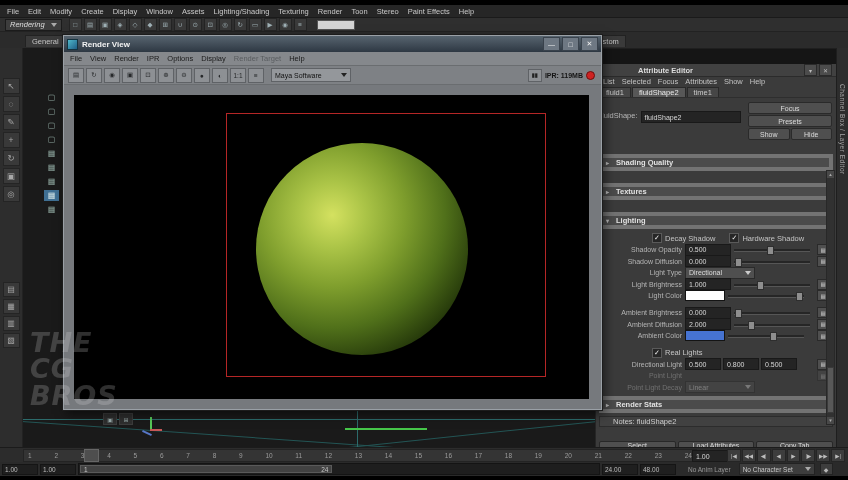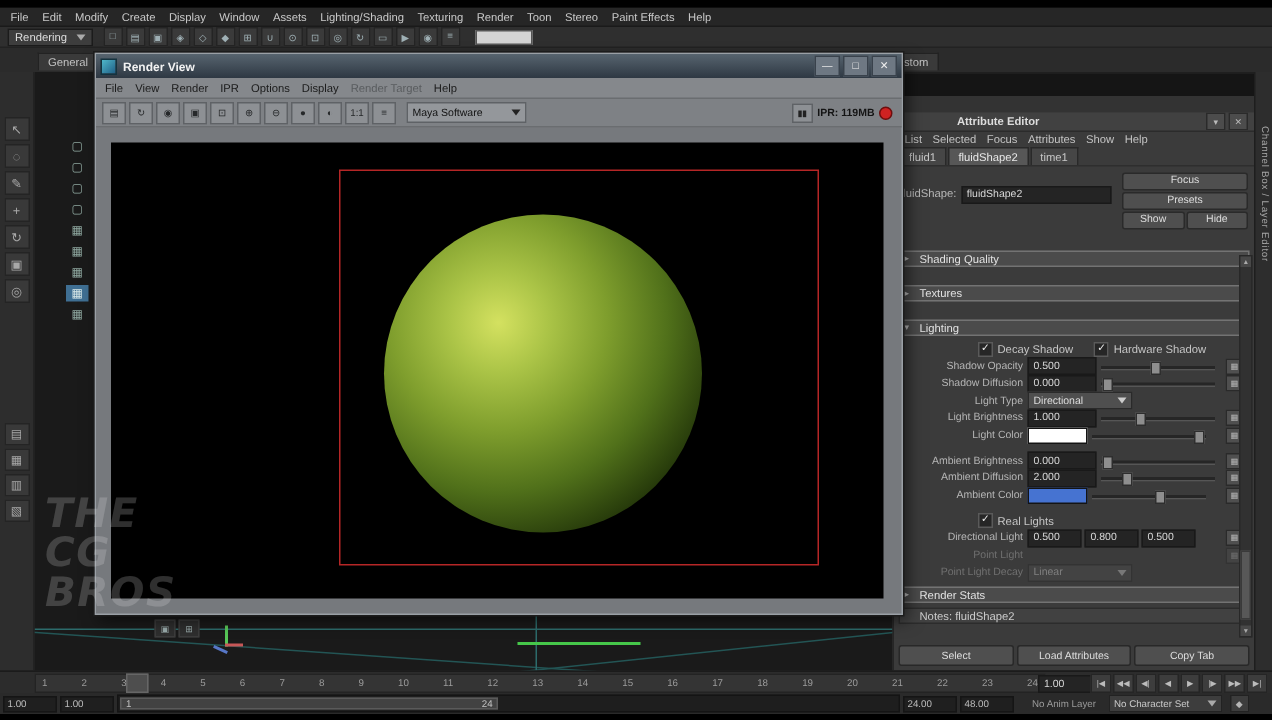--- a/index.html
+++ b/index.html
@@ -7,21 +7,21 @@
           font-family:"Liberation Sans",sans-serif;color:#c8c8c8;cursor:default;}
   .letterbox{position:absolute;left:0;right:0;background:#000;z-index:20;}
   .lb-top{top:0;height:5px;}
   .lb-bottom{bottom:0;height:4px;}
 
   
   .menubar{position:absolute;top:5px;left:0;right:0;height:12px;background:#262626;border-bottom:1px solid #1a1a1a;
            display:flex;align-items:center;gap:9px;padding-left:7px;font-size:7.5px;color:#c9c9c9;z-index:2;}
   .statusline{position:absolute;top:18px;left:0;right:0;height:13px;background:#2f2f2f;border-bottom:1px solid #222;
               display:flex;align-items:center;gap:2px;padding-left:5px;font-size:7.5px;z-index:2;}
-  .menuset{height:10px;background:#3d3d3d;border:1px solid #1b1b1b;display:flex;align-items:center;gap:6px;padding:0 4px;color:#ddd;}
+  .menuset{height:10px;background:#3d3d3d;border:1px solid #1b1b1b;display:flex;align-items:center;gap:6px;padding:0 4px;color:#ddd;font-style:italic;}
   .chev{width:0;height:0;border-left:3px solid transparent;border-right:3px solid transparent;border-top:4px solid #aaa;}
   .sl-icons{display:flex;gap:2px;margin-left:5px;}
   .sl-icons span{width:11px;height:11px;background:#3a3a3a;border:1px solid #242424;color:#9fb0b5;font-size:6.5px;
                  display:flex;align-items:center;justify-content:center;}
   .sl-field{width:36px;height:8px;background:#d4d4d4;border:1px solid #555;margin-left:8px;}
   .shelf{position:absolute;top:32px;left:0;right:0;height:16px;background:#2b2b2b;border-bottom:1px solid #1f1f1f;font-size:7.5px;z-index:1;}
   .shelf-tab{position:absolute;top:3px;height:11px;display:flex;align-items:center;background:#3a3a3a;border:1px solid #222;
              border-bottom:none;padding:0 6px;color:#c5c5c5;}
 
   
@@ -94,22 +94,22 @@
   .ae-node-left{flex:1;display:flex;align-items:flex-start;gap:3px;padding-top:9px;}
   .ae-node-label{color:#b8b8b8;}
   .ae-field{background:#242424;border:1px solid #191919;color:#d8d8d8;height:10px;display:flex;align-items:center;
             padding:0 3px;font-size:7px;}
   .ae-node-field{width:92px;}
   .ae-node-btns{width:84px;display:flex;flex-direction:column;gap:1px;}
   .ae-btn{background:#4f4f4f;border:1px solid #2a2a2a;border-radius:2px;color:#ddd;font-size:7px;height:10px;
           display:flex;align-items:center;justify-content:center;padding:0 3px;}
   .ae-btn-half{display:flex;gap:1px;}
   .ae-btn-half .ae-btn{flex:1;}
-  .ae-section{height:11px;background:#4b4b4b;border:1px solid #737373;margin:12px 3px 0;display:flex;align-items:center;
-              padding-left:13px;color:#e2e2e2;font-weight:normal;position:relative;}
+  .ae-section{height:11px;background:#4b4b4b;border:4px solid #737373;margin:12px 3px 0;display:flex;align-items:center;
+              padding-left:13px;color:#e2e2e2;font-weight:bold;position:relative;}
   .ae-section::before{content:"▸";position:absolute;left:3px;font-size:6px;color:#bbb;}
   .ae-section.open::before{content:"▾";}
   .ae-rows{display:flex;flex-direction:column;gap:1.5px;padding:4px 4px 0 0;}
   .ae-row{height:10px;display:flex;align-items:center;gap:3px;}
   .ae-label{width:86px;flex-shrink:0;text-align:right;color:#b5b5b5;font-size:7px;}
   .ae-val{width:38px;flex-shrink:0;}
   .ae-slider{position:relative;flex:1;max-width:76px;height:9px;}
   .ae-slider .track{position:absolute;left:0;right:0;top:4px;height:2px;background:#262626;border-bottom:1px solid #565656;}
   .ae-slider .handle{position:absolute;top:1px;width:5px;height:7px;background:#8e8e8e;border:1px solid #2e2e2e;}
   .ae-map{width:10px;height:9px;flex-shrink:0;background:#4f4f4f;border:1px solid #2a2a2a;color:#b5b5b5;font-size:5.5px;

